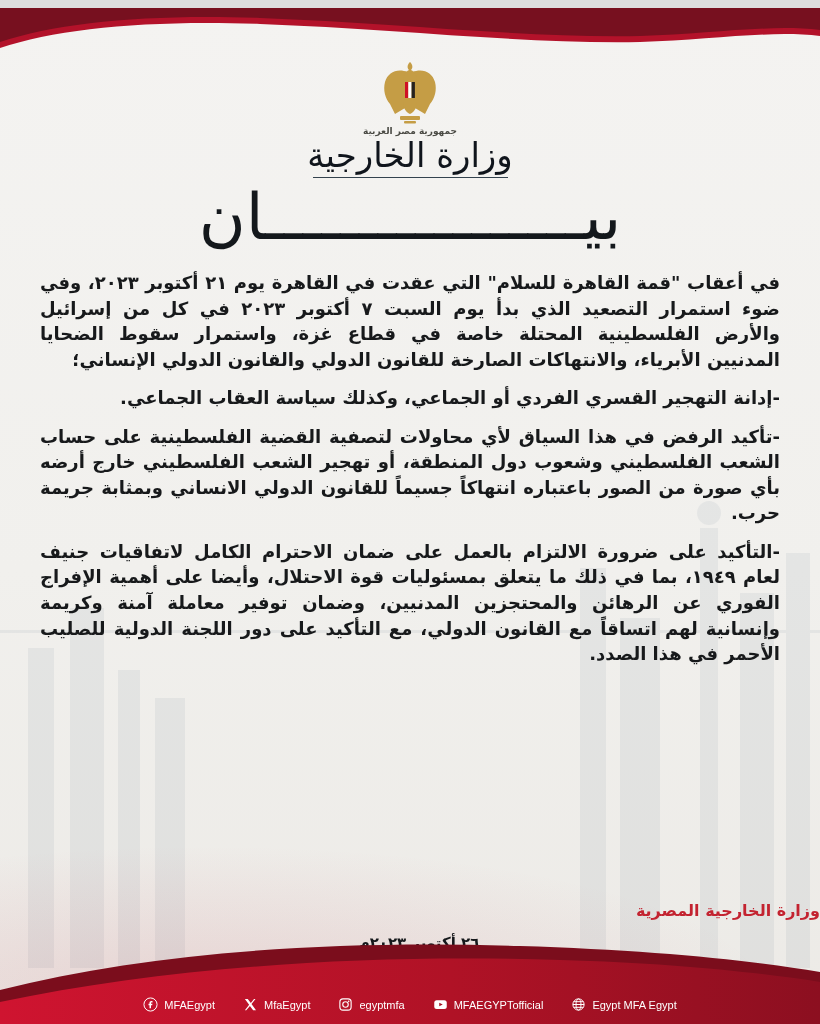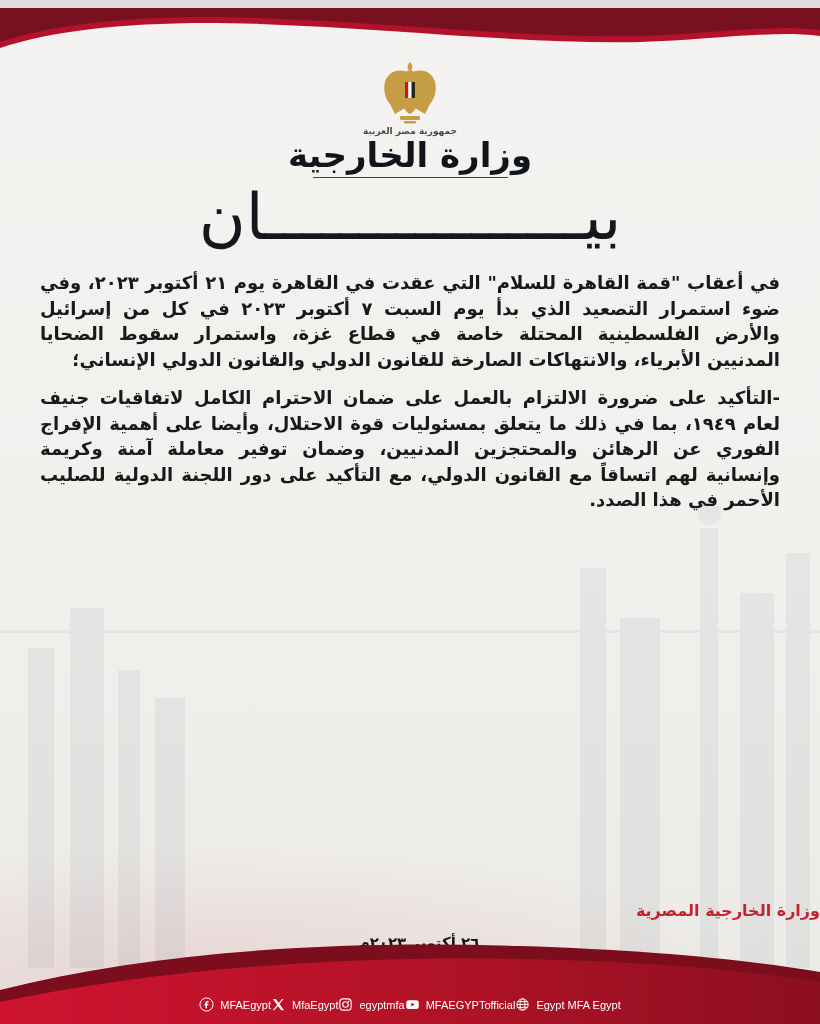--- a/index.html
+++ b/index.html
@@ -12,41 +12,41 @@
   }
   .bg-skyline { position:absolute; inset:0; opacity:.07; pointer-events:none; }
   .bg-glow { position:absolute; bottom:40px; left:0; right:0; height:160px;
     background:radial-gradient(ellipse at 25% 100%, rgba(190,40,60,.12), transparent 65%);
     pointer-events:none; }
   .top-ribbon { position:absolute; top:0; left:0; width:820px; height:56px; }
 
   .header { position:absolute; top:50px; left:0; right:0; text-align:center; }
   .emblem svg { display:block; margin:0 auto; }
   .republic-name { font-size:9px; font-weight:bold; color:#4a4a44; margin-top:2px; direction:rtl; }
-  .ministry-ar { font-size:34px; font-weight:bold; color:#10151c; direction:rtl; line-height:1.1; margin-top:1px; }
+  .ministry-ar { font-size:34px; font-weight:normal; color:#10151c; direction:rtl; line-height:1.1; margin-top:1px; }
   .ministry-divider { width:195px; height:1px; background:#33424e; margin:3px auto 3px auto; }
   .ministry-en { font-size:13px; font-weight:bold; color:#1b232b; letter-spacing:.4px;
     font-family:"Liberation Serif", serif; }
 
   .title { position:absolute; top:172px; width:100%; text-align:center; direction:rtl;
     font-size:64px; font-weight:500; color:#14181c; font-family:Liberation Sans, sans-serif; }
 
   .body-text { position:absolute; top:262px; right:40px; left:40px; direction:rtl;
     text-align:justify; font-size:18px; font-weight:bold; color:#17191b; line-height:1.42; }
   .body-text p { margin-bottom:13px; }
 
   .signature { position:absolute; top:893px; width:100%; direction:rtl;
     color:#c32330; font-weight:bold; font-size:16px; }
   .date { position:absolute; top:926px; width:100%; text-align:center; direction:rtl;
     color:#15181b; font-weight:bold; font-size:15px; letter-spacing:3px;padding-left:18px; }
 
   .footer { position:absolute; bottom:0; left:0; width:820px; height:100px; }
   .footer .band { position:absolute; bottom:0; left:0; }
   .social-row { position:absolute; bottom:20px; width:100%; display:flex;
-    justify-content:center; align-items:center; }
+    justify-content:center; align-items:center; gap:28px; }
   .social-item { display:flex; align-items:center; gap:6px; color:#fff; font-size:11px;
     font-family:"Liberation Sans", sans-serif; cursor:pointer; white-space:nowrap; }
   .social-item .ico { display:inline-flex; width:15px; height:15px; }
   .social-item svg { width:15px; height:15px; }
 </style>
 </head>
 <body>
 
 <div class="page">
 
@@ -89,20 +89,22 @@
     </div>
     <div class="republic-name">جمهورية مصر العربية</div>
     <div class="ministry-ar">وزارة الخارجية</div>
     <div class="ministry-divider"></div>
   </header>
 
   <h1 class="title">بيـــــــــــــــــان</h1>
 
   <main class="body-text">
     <p>في أعقاب "قمة القاهرة للسلام" التي عقدت في القاهرة يوم ٢١ أكتوبر ٢٠٢٣، وفي ضوء استمرار التصعيد الذي بدأ يوم السبت ٧ أكتوبر ٢٠٢٣ في كل من إسرائيل والأرض الفلسطينية المحتلة خاصة في قطاع غزة، واستمرار سقوط الضحايا المدنيين الأبرياء، والانتهاكات الصارخة للقانون الدولي والقانون الدولي الإنساني؛</p>
+    <p>-إدانة التهجير القسري الفردي أو الجماعي، وكذلك سياسة العقاب الجماعي.</p>
+    <p>-تأكيد الرفض في هذا السياق لأي محاولات لتصفية القضية الفلسطينية على حساب الشعب الفلسطيني وشعوب دول المنطقة، أو تهجير الشعب الفلسطيني خارج أرضه بأي صورة من الصور باعتباره انتهاكاً جسيماً للقانون الدولي الانساني وبمثابة جريمة حرب.</p>
     <p>-التأكيد على ضرورة الالتزام بالعمل على ضمان الاحترام الكامل لاتفاقيات جنيف لعام ١٩٤٩، بما في ذلك ما يتعلق بمسئوليات قوة الاحتلال، وأيضا على أهمية الإفراج الفوري عن الرهائن والمحتجزين المدنيين، وضمان توفير معاملة آمنة وكريمة وإنسانية لهم اتساقاً مع القانون الدولي، مع التأكيد على دور اللجنة الدولية للصليب الأحمر في هذا الصدد.</p>
   </main>
 
   <div class="signature">وزارة الخارجية المصرية</div>
   <div class="date">٢٦ أكتوبر ٢٠٢٣م</div>
 
   <footer class="footer">
     <svg class="band" width="820" height="100" viewBox="0 0 820 100">
       <defs>
         <linearGradient id="gradRed" x1="0" y1="0" x2="1" y2="0">

